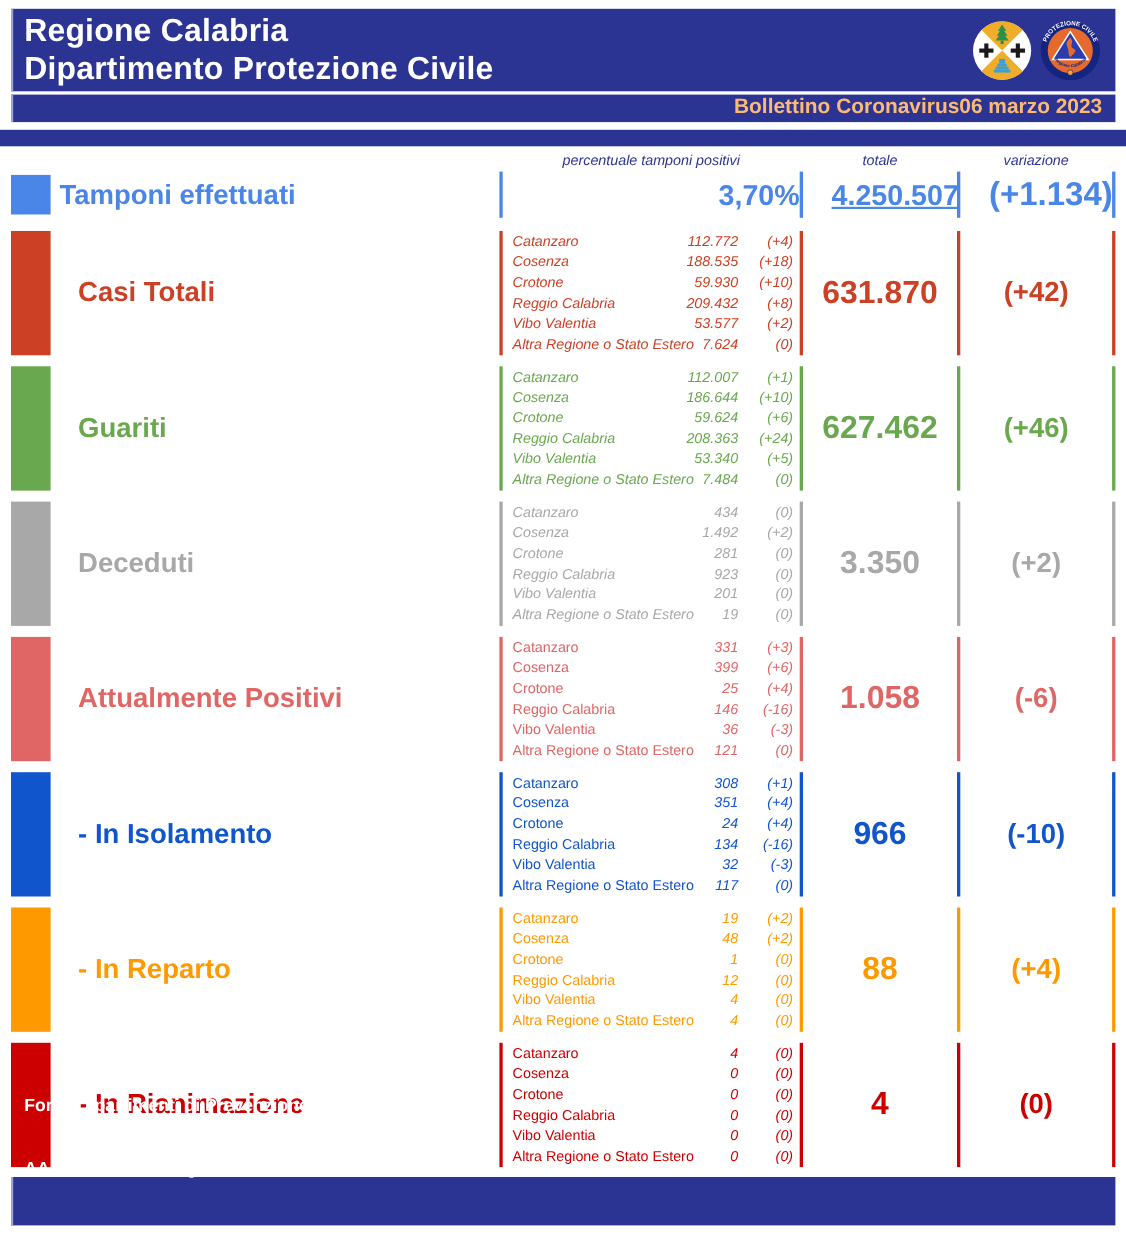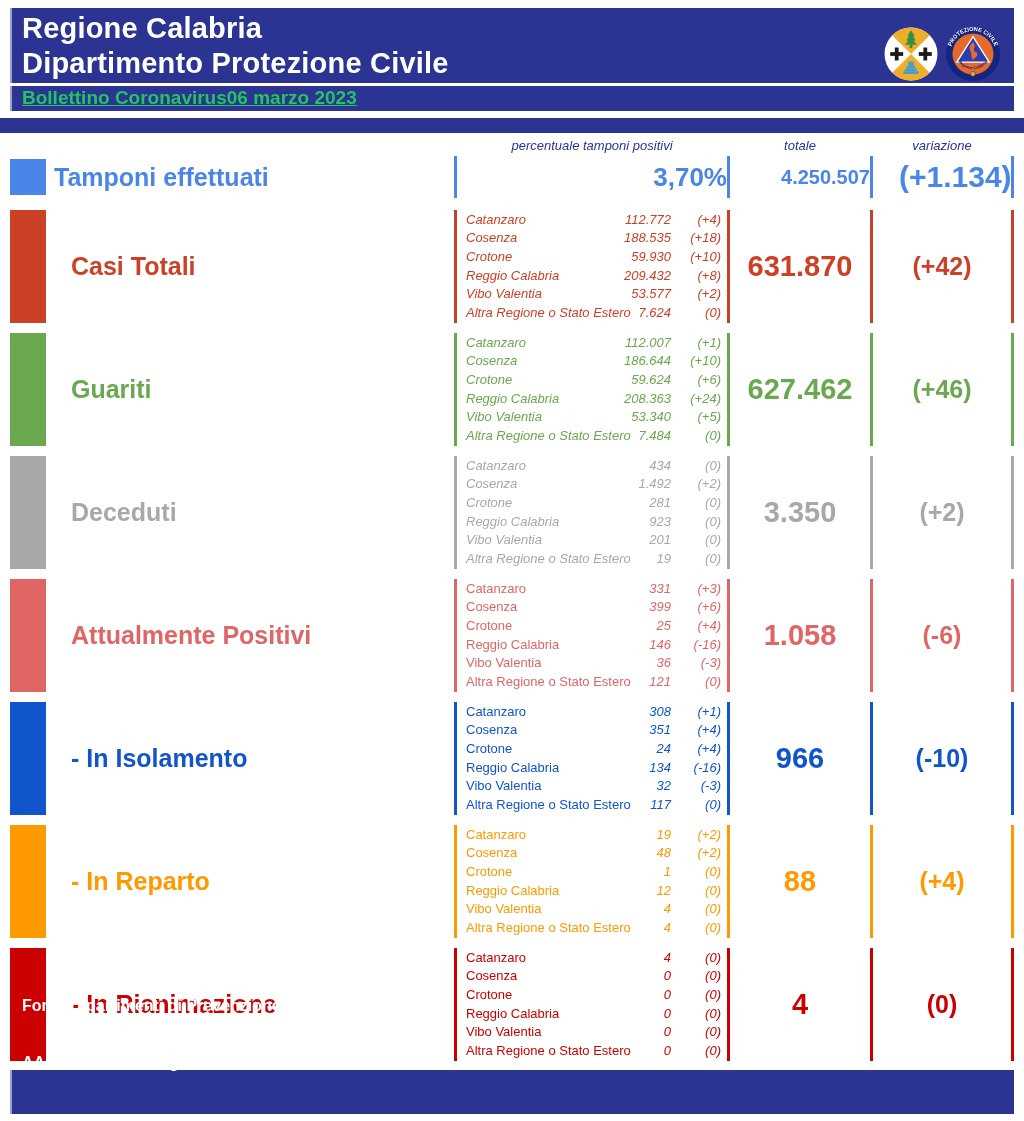--- a/index.html
+++ b/index.html
@@ -7,33 +7,33 @@
   body {
     width:1024px; height:1121px;
     font-family:"Liberation Sans", sans-serif;
     overflow:hidden;
   }
   .page { padding:8px 10px 0; --navy:#2b3393; }
 
   
   .topbar {
     background:var(--navy); height:75px;
-    display:flex; justify-content:space-between; align-items:flex-end;
+    display:flex; justify-content:space-between; align-items:center;
     padding:2px 14px 2px 10px;
     border-left:2px solid #9aa3d6;
   }
   .titles { color:#fff; font-weight:bold; font-size:29px; line-height:35px; letter-spacing:0.2px; }
   .logos { display:flex; gap:8px; align-items:center; }
   .logos svg { display:block; }
 
   .subbar {
     margin-top:3px; background:var(--navy); height:25px;
-    display:flex; justify-content:flex-start; align-items:center;
+    display:flex; justify-content:flex-end; align-items:center;
     padding:0 12px 2px 10px; border-left:2px solid #9aa3d6;
-    color:#22c55e; font-weight:bold; font-size:19px;text-decoration:underline;
+    color:#fdba74; font-weight:bold; font-size:19px;
   }
   .bleed-strip { margin:7px -10px 0; height:15px; background:var(--navy); }
 
   
   .rowgrid {
     display:grid;
     grid-template-columns:36px minmax(0,1fr) 3px 270px 3px 140px 3px 138px 3px;
     align-items:center;
   }
 
@@ -41,21 +41,21 @@
   .colheads { margin-top:4px; height:16px; color:var(--navy); font-style:italic; font-size:13px; }
   .colheads span { text-align:center; display:block; }
 
   
   .tamponi { height:46px; --c:#4a86e8; margin-top:1px; }
   .tamponi .swatch { width:36px; height:36px; background:var(--c); }
   .tamponi .t-label { color:var(--c); font-weight:bold; font-size:25px; padding-left:8px; }
   .tamponi .sep { background:var(--c); width:3px; height:42px; }
   .tamponi .bigval { color:var(--c); font-weight:bold; text-align:right;padding-left:26px; }
   .t-pct { font-size:26px; }
-  .t-tot { font-size:20px; }
+  .t-tot { font-size:26px;text-decoration:underline; }
   .t-var { font-size:30px; }
 
   
   .section { height:113px; margin-top:10px; }
   .section .swatch { width:36px; height:113px; background:var(--c); align-self:stretch; }
   .section .s-label { color:var(--c); font-weight:bold; font-size:25px; padding-left:25px; }
   .section .sep { background:var(--c); width:3px; height:113px; align-self:stretch; }
   .section .s-total { color:var(--c); font-weight:bold; font-size:29px; text-align:center; }
   .section .s-var { color:var(--c); font-weight:bold; font-size:25px; text-align:center; }
 

